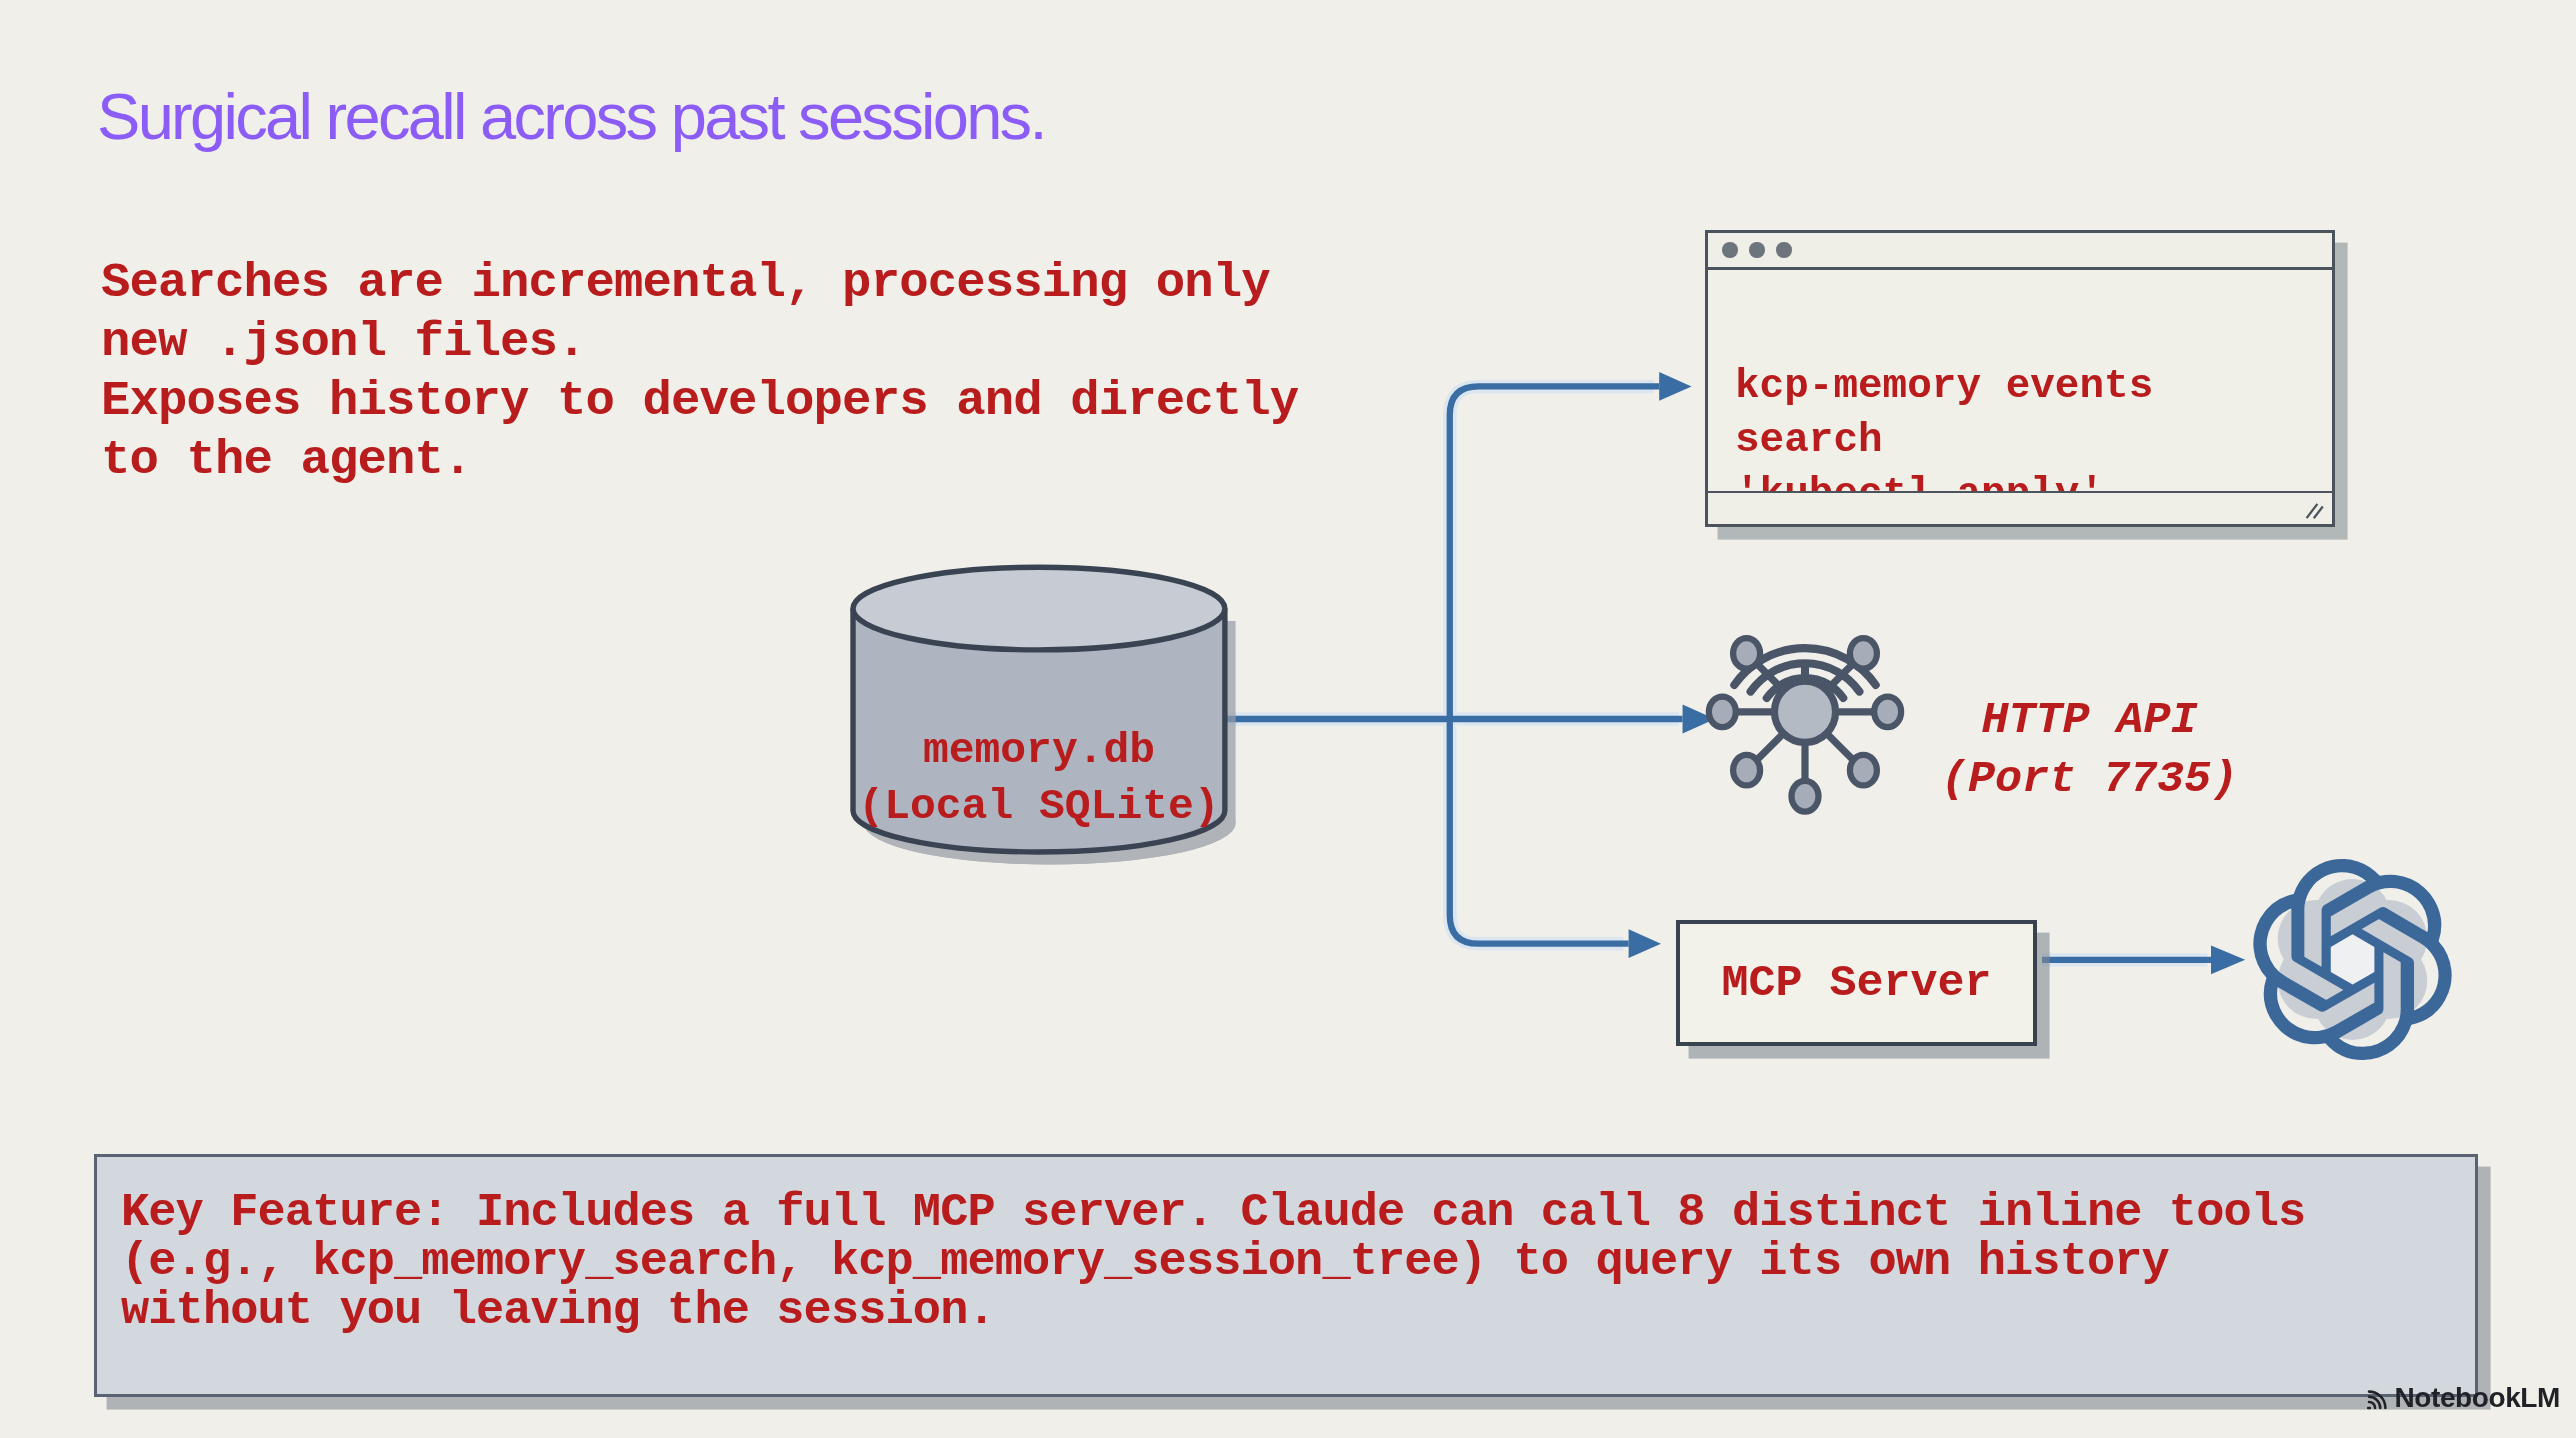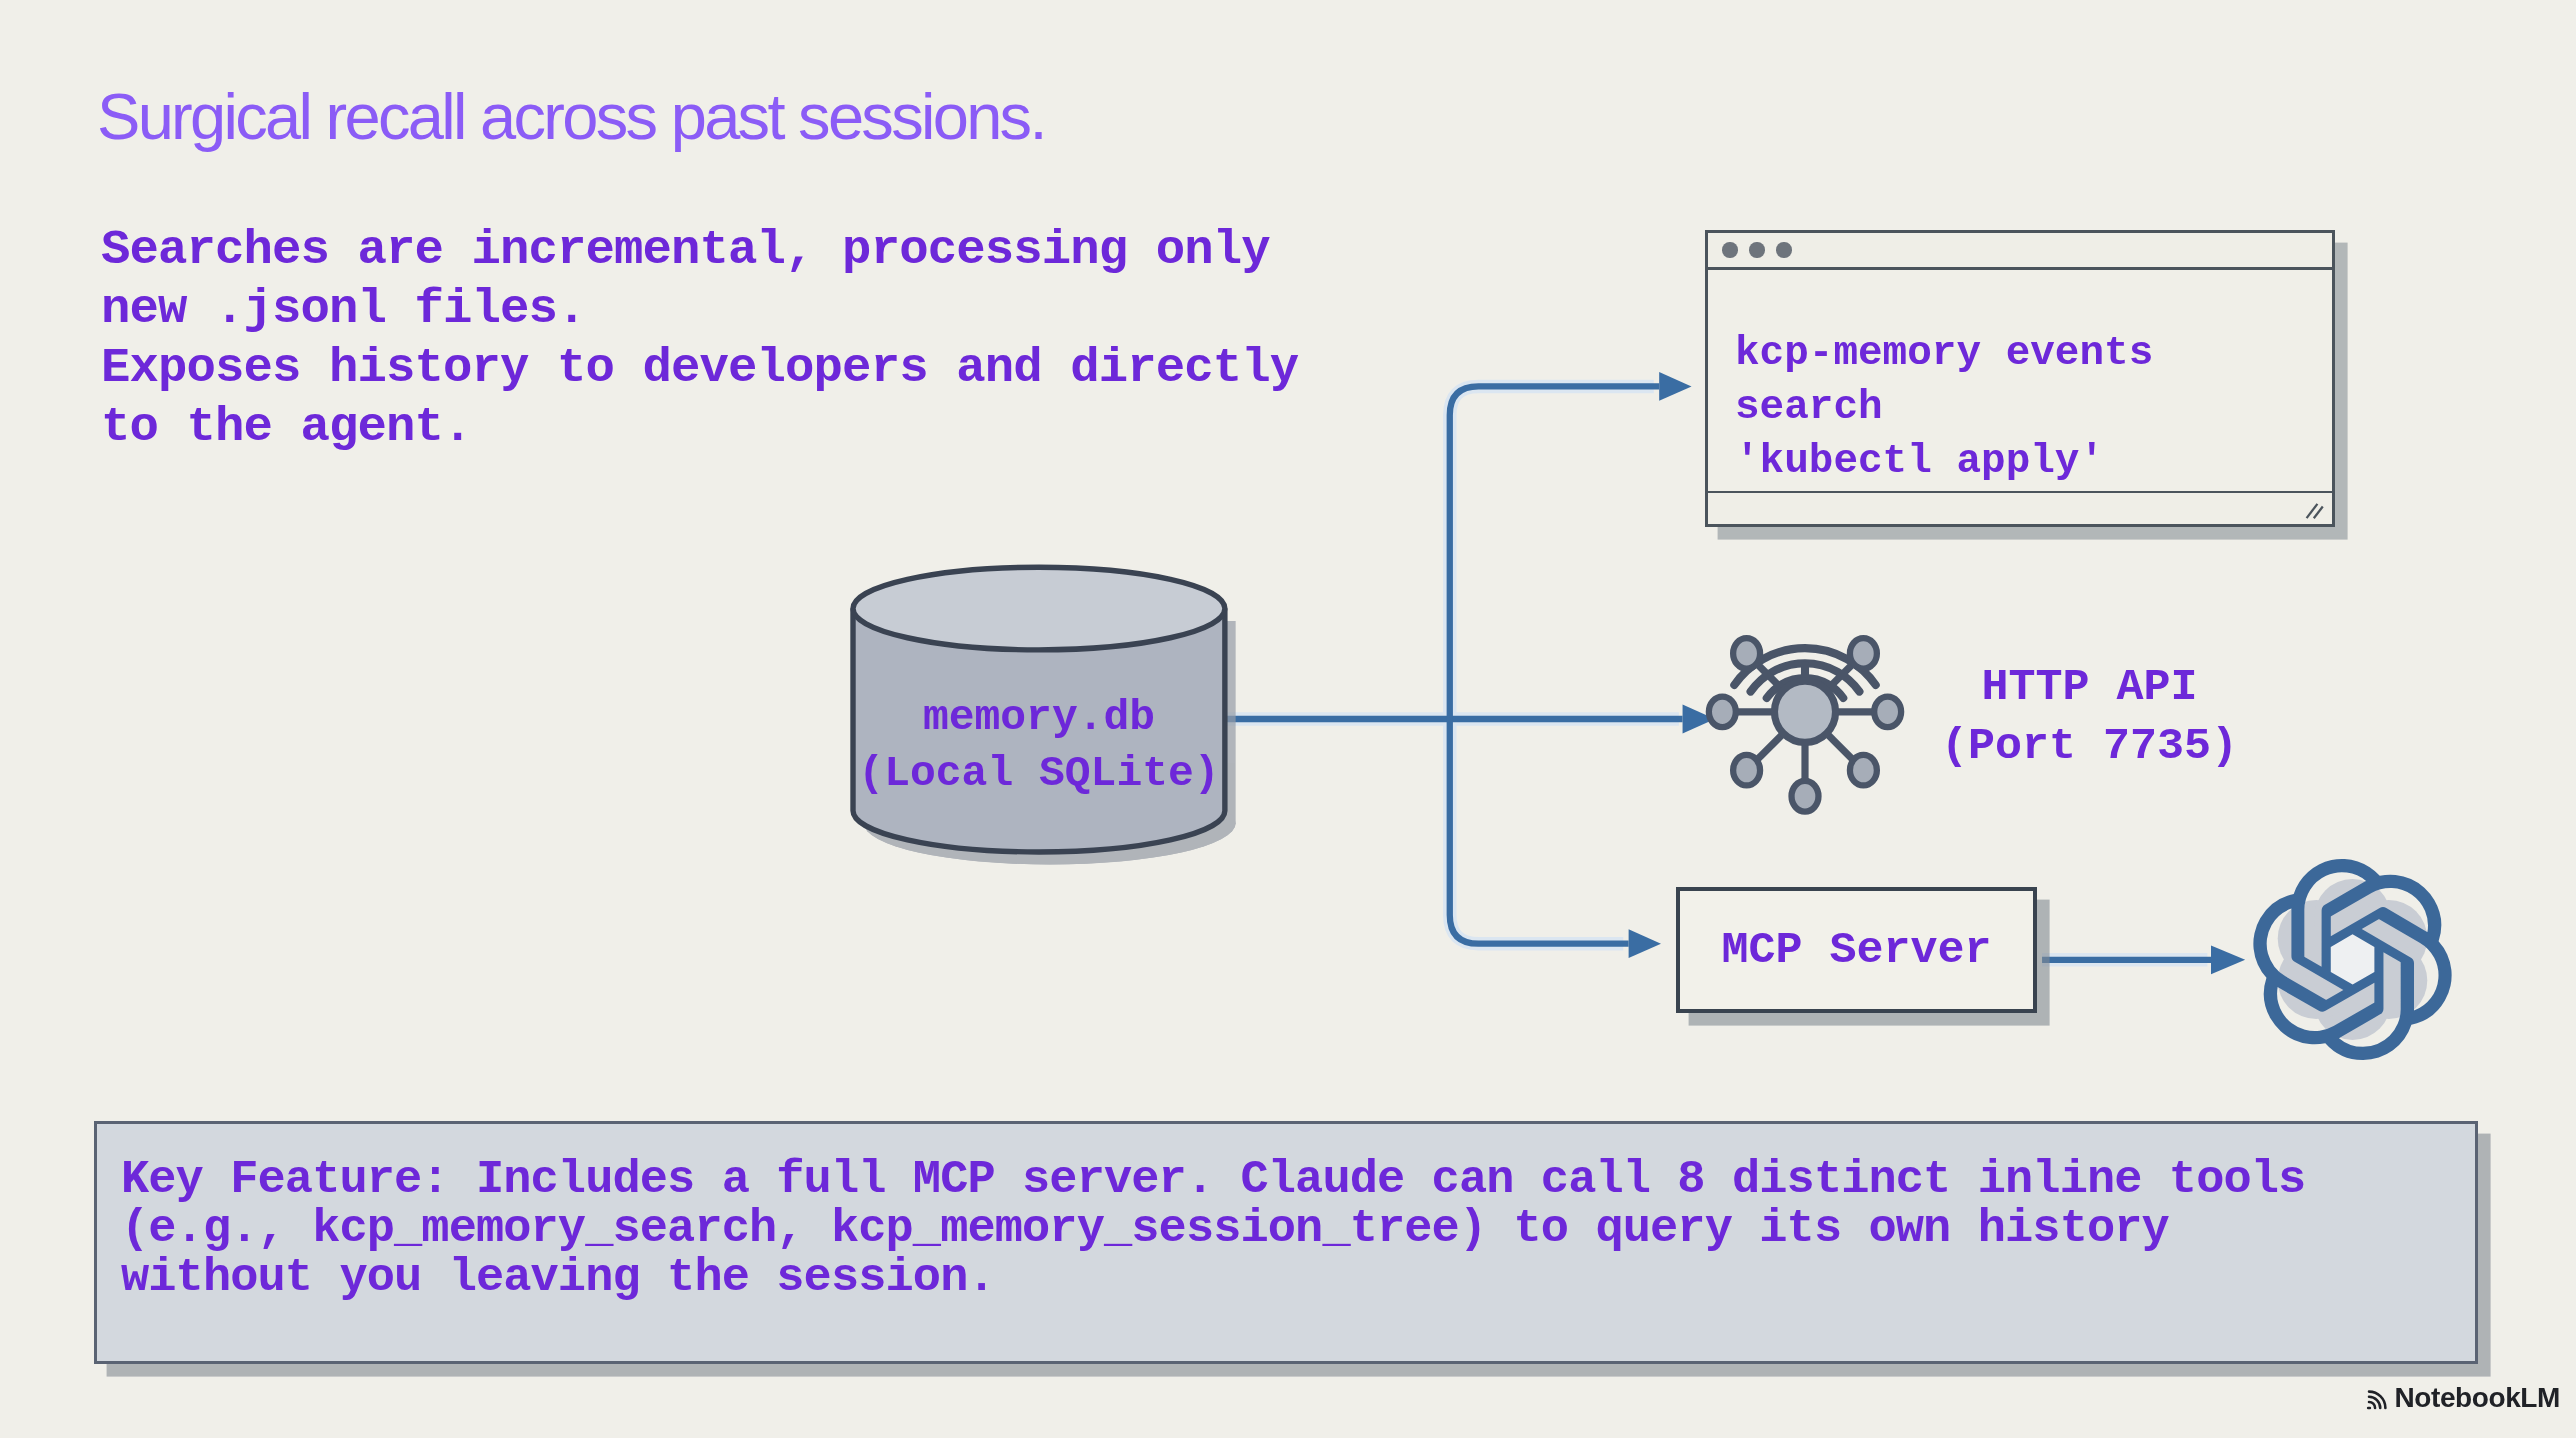--- a/index.html
+++ b/index.html
@@ -1,21 +1,21 @@
 <!DOCTYPE html>
 <html style="font-size:14.4px"><head>
 <meta charset="utf-8">
 <style>
   html,body{margin:0;padding:0;background:#e8e7e1;}
   .slide{
     position:relative;width:2576px;height:1438px;overflow:hidden;
     background:#f0efe9;
     font-family:"Liberation Sans",sans-serif;color:#141517;
   }
-  .mono{font-family:"Liberation Mono","DejaVu Sans Mono",monospace;font-weight:700;color:#6d28d9;}
+  .mono{font-family:"Liberation Mono","DejaVu Sans Mono",monospace;font-weight:700;color:#b91c1c;margin-top:33px;}
   .pre{white-space:pre-line;}
   .abs{position:absolute;}
 
   .title{
     left:97px;top:79px;font-size:65px;letter-spacing:-2.7px;
     color:#8b5cf6;font-weight:500;
   }
   .intro{
     left:101px;top:221px;font-size:49px;line-height:59px;letter-spacing:-0.9px;
   }
@@ -40,21 +40,21 @@
 
   
   .db-label{
     left:854px;top:690px;width:370px;text-align:center;
     font-size:43px;line-height:56px;
   }
 
   
   .http-label{
     left:1914px;top:658px;width:351px;text-align:center;
-    font-size:45px;line-height:59px;
+    font-size:45px;line-height:59px;font-style:italic;
   }
 
   
   .mcp{
     left:1676px;top:887px;width:361px;height:126px;box-sizing:border-box;
     background:#f2f1ea;border:4.5px solid #39434f;
     box-shadow:12.6px 12.6px 0 rgba(130,138,146,.6);
     display:flex;align-items:center;justify-content:center;
     font-size:45px;
   }

